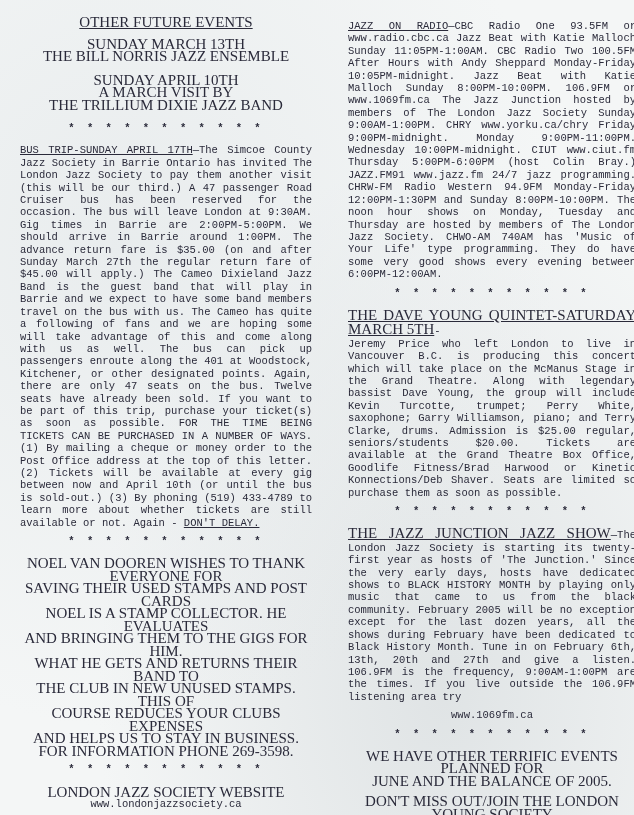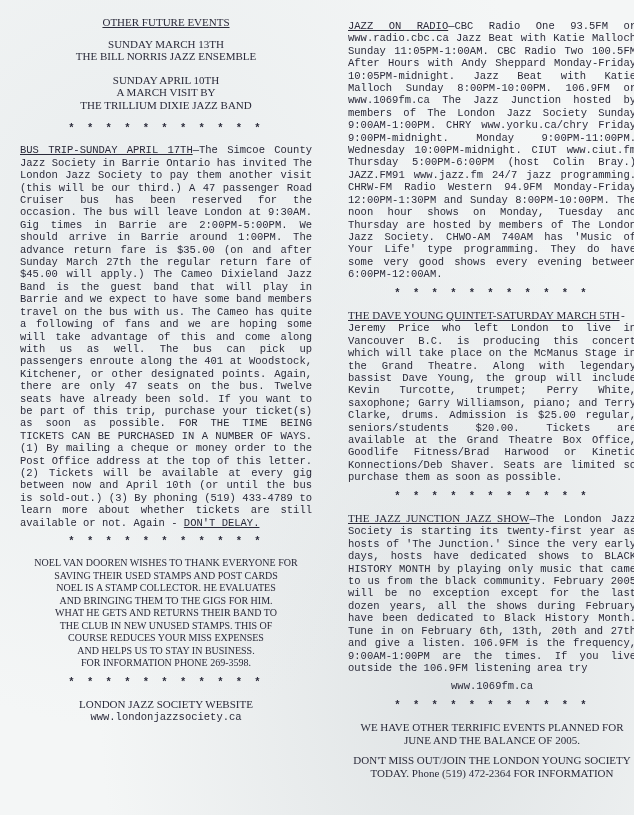--- a/index.html
+++ b/index.html
@@ -19,21 +19,21 @@
   }
   .col { position:absolute; top:0; font-size:10.5px; line-height:12.4px; }
   .col-left { left:20px; width:292px; }
   .col-right { left:348px; width:288px; }
   .center { text-align:center; }
   .justify { text-align:justify; }
   .u { text-decoration:underline; }
   .stars { text-align:center; letter-spacing:3px; margin:6px 0 10px 0; font-weight:bold; }
   .ev { margin:0 0 11px 0; }
   p { margin:0; }
-  .sans-cap { font-family:"Liberation Serif","DejaVu Serif",serif; font-size:11px; line-height:12.5px; }
+  .sans-cap { font-family:"Liberation Serif","DejaVu Serif",serif; font-size:15px; line-height:12.5px; }
 </style>
 </head>
 <body>
 
 <div class="page">
 
   <div class="col col-left" style="top:16px;">
     <p class="center sans-cap" style="margin-bottom:9px;">
       <span class="u">OTHER FUTURE EVENTS</span>
     </p>
@@ -49,28 +49,28 @@
     </div>
 
     <div class="stars">* * * * * * * * * * *</div>
 
     <p class="justify">
       <span class="u">BUS TRIP-SUNDAY APRIL 17TH</span><span>—The Simcoe County Jazz Society in Barrie Ontario has invited The London Jazz Society to pay them another visit (this will be our third.) A 47 passenger Road Cruiser bus has been reserved for the occasion. The bus will leave London at 9:30AM. Gig times in Barrie are 2:00PM-5:00PM. We should arrive in Barrie around 1:00PM. The advance return fare is $35.00 (on and after Sunday March 27th the regular return fare of $45.00 will apply.) The Cameo Dixieland Jazz Band is the guest band that will play in Barrie and we expect to have some band members travel on the bus with us. The Cameo has quite a following of fans and we are hoping some will take advantage of this and come along with us as well. The bus can pick up passengers enroute along the 401 at Woodstock, Kitchener, or other designated points. Again, there are only 47 seats on the bus. Twelve seats have already been sold. If you want to be part of this trip, purchase your ticket(s) as soon as possible. FOR THE TIME BEING TICKETS CAN BE PURCHASED IN A NUMBER OF WAYS. (1) By mailing a cheque or money order to the Post Office address at the top of this letter. (2) Tickets will be available at every gig between now and April 10th (or until the bus is sold-out.) (3) By phoning (519) 433-4789 to learn more about whether tickets are still available or not. Again - </span><span class="u">DON'T DELAY.</span>
     </p>
 
     <div class="stars">* * * * * * * * * * *</div>
 
-    <div class="center sans-cap" style="font-size:10px;">
+    <div class="center sans-cap" style="font-size:15px;">
       <div>NOEL VAN DOOREN WISHES TO THANK EVERYONE FOR</div>
       <div>SAVING THEIR USED STAMPS AND POST CARDS</div>
       <div>NOEL IS A STAMP COLLECTOR. HE EVALUATES</div>
       <div>AND BRINGING THEM TO THE GIGS FOR HIM.</div>
       <div>WHAT HE GETS AND RETURNS THEIR BAND TO</div>
       <div>THE CLUB IN NEW UNUSED STAMPS. THIS OF</div>
-      <div>COURSE REDUCES YOUR MISS EXPENSES</div>
+      <div>COURSE REDUCES YOUR CLUBS EXPENSES</div>
       <div>AND HELPS US TO STAY IN BUSINESS.</div>
       <div>FOR INFORMATION PHONE 269-3598.</div>
     </div>
 
     <div class="stars">* * * * * * * * * * *</div>
 
     <div class="center">
       <div class="sans-cap">LONDON JAZZ SOCIETY WEBSITE</div>
       <div>www.londonjazzsociety.ca</div>
     </div>

